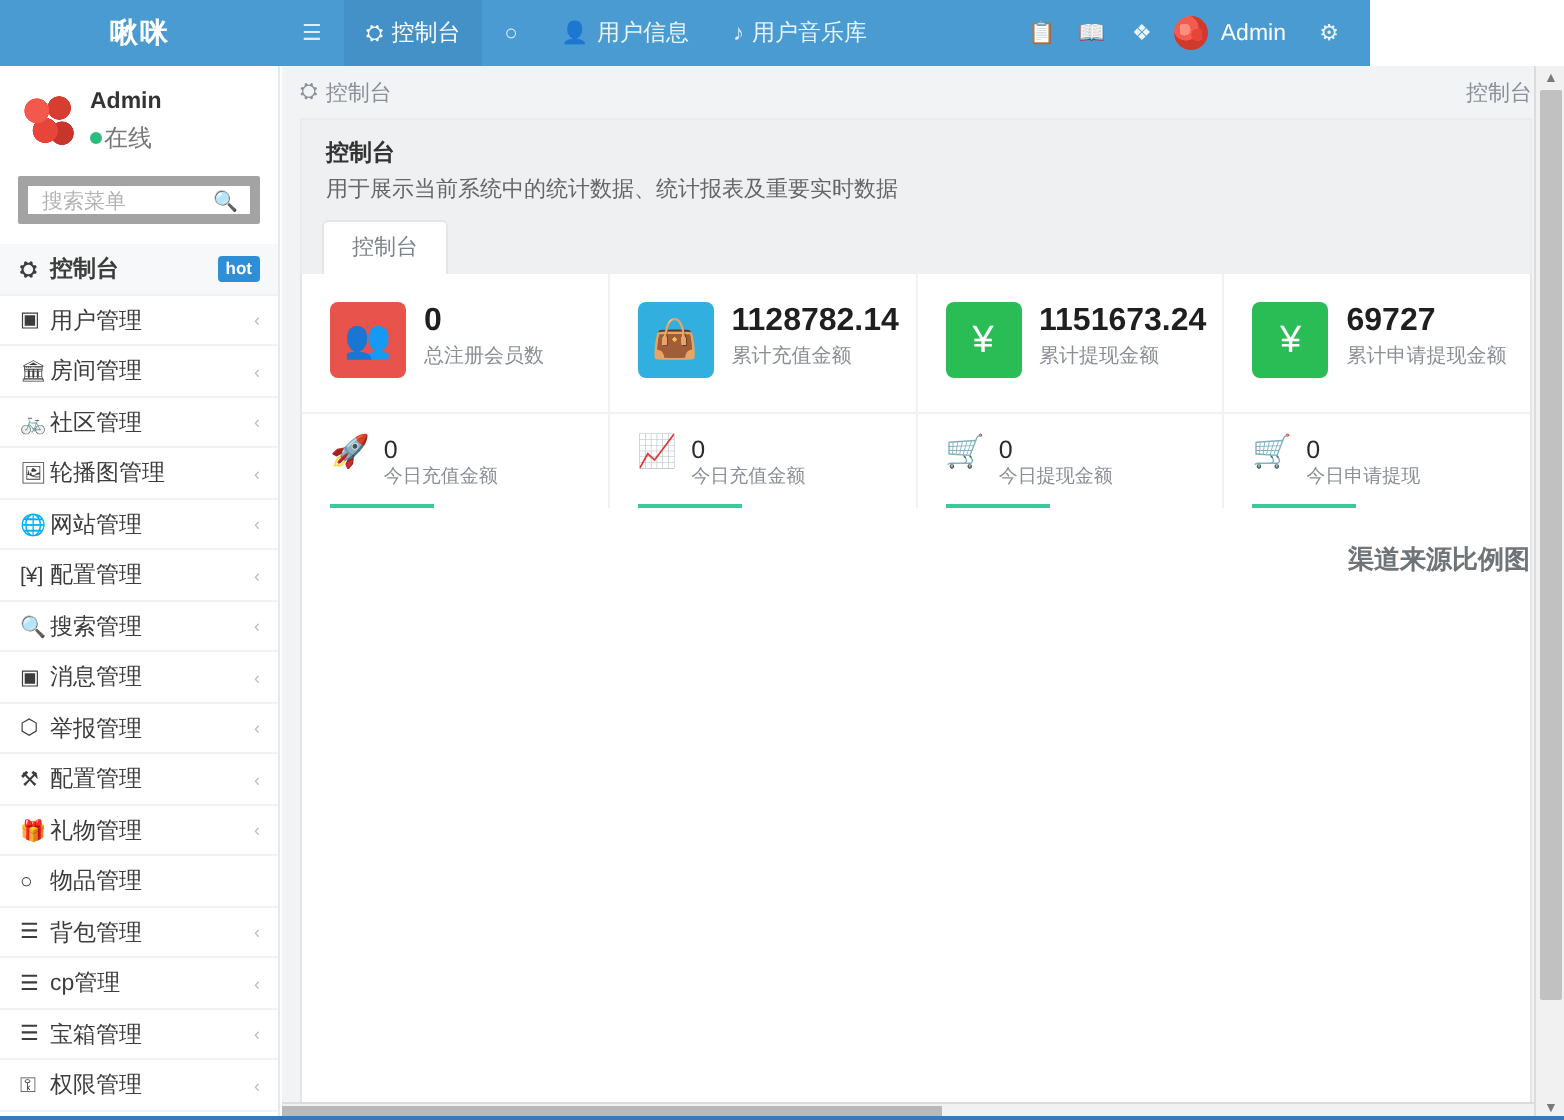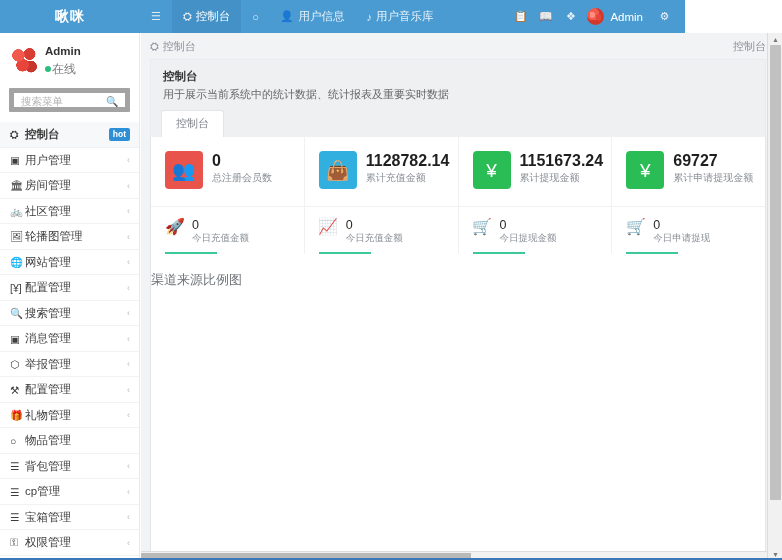--- a/index.html
+++ b/index.html
@@ -173,22 +173,22 @@
   .stat-small:last-child { border-right: none; }
   .stat-small .row { display: flex; align-items: flex-start; gap: 7px; }
   .sm-ico { color: #3cc99a; font-size: 16px; line-height: 1; margin-top: 1px; }
   .sm-num { font-size: 12.5px; color: #2b2b2b; line-height: 1.15; }
   .sm-lbl { font-size: 9.5px; color: #8a8f96; }
   .underline {
     position: absolute; left: 14px; bottom: 0; width: 52px; height: 2px; background: #3cc99a;
   }
 
   .chart-title {
-    text-align: left; font-size: 13px; color: #6f7479;
-    font-weight: normal; padding: 17px 0 0 0;
+    text-align: right; font-size: 13px; color: #6f7479;
+    font-weight: bold; padding: 17px 0 0 0;
   }
   .chart-body { height: 180px; }
 
   
   .vscroll {
     position: absolute; top: 33px; right: 0; width: 15px; height: 527px;
     background: #f1f1f1; border-left: 1px solid #dcdcdc;
   }
   .vscroll .thumb {
     position: absolute; top: 12px; left: 2px; width: 11px; height: 455px;

